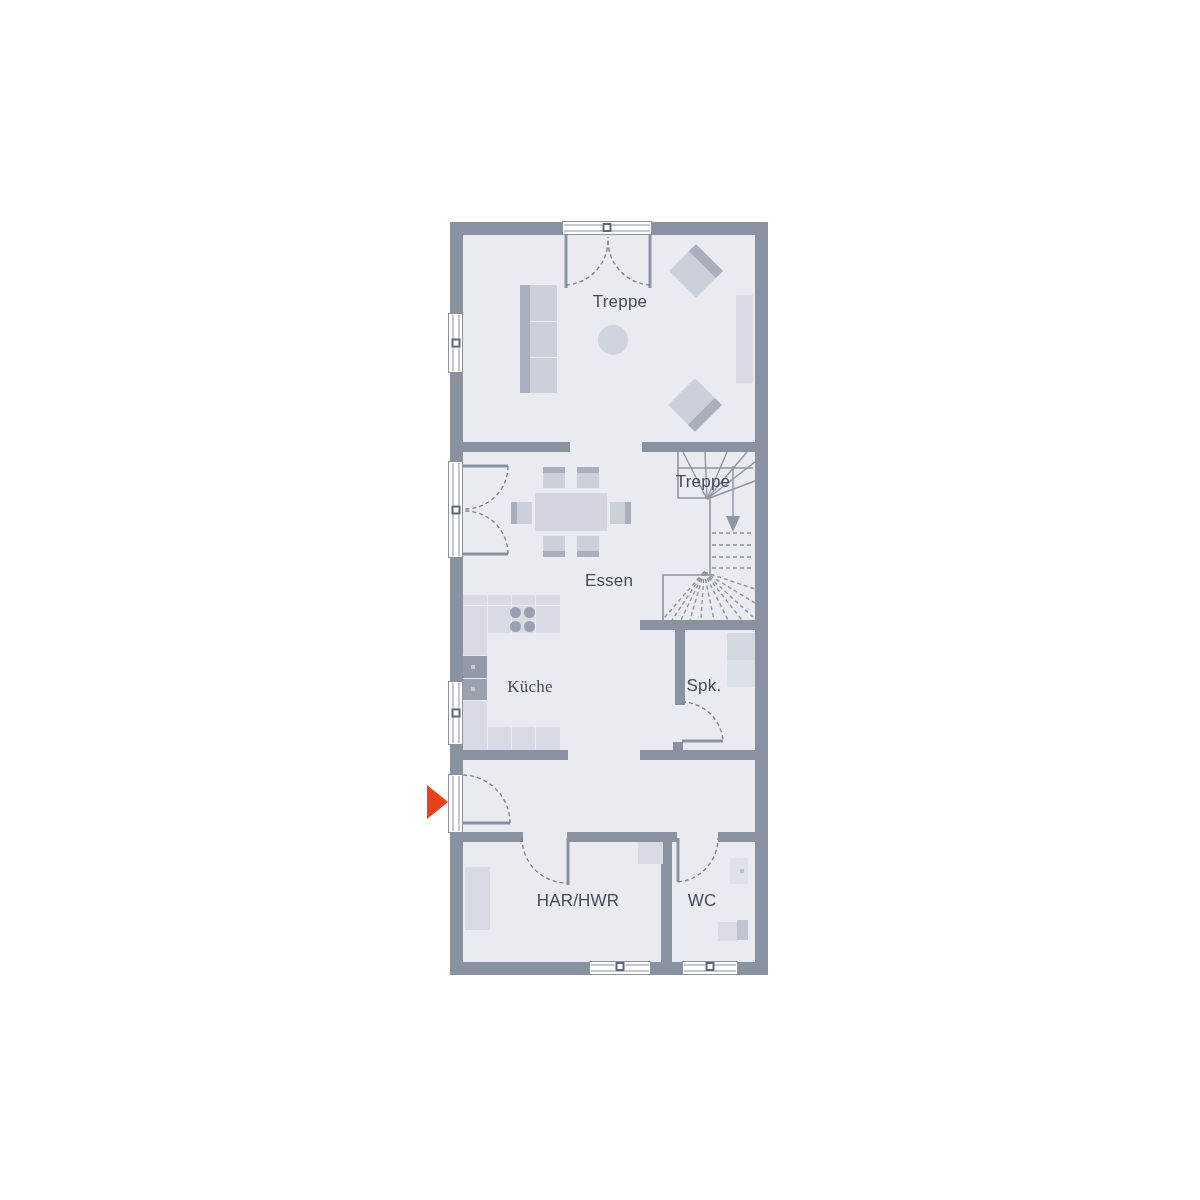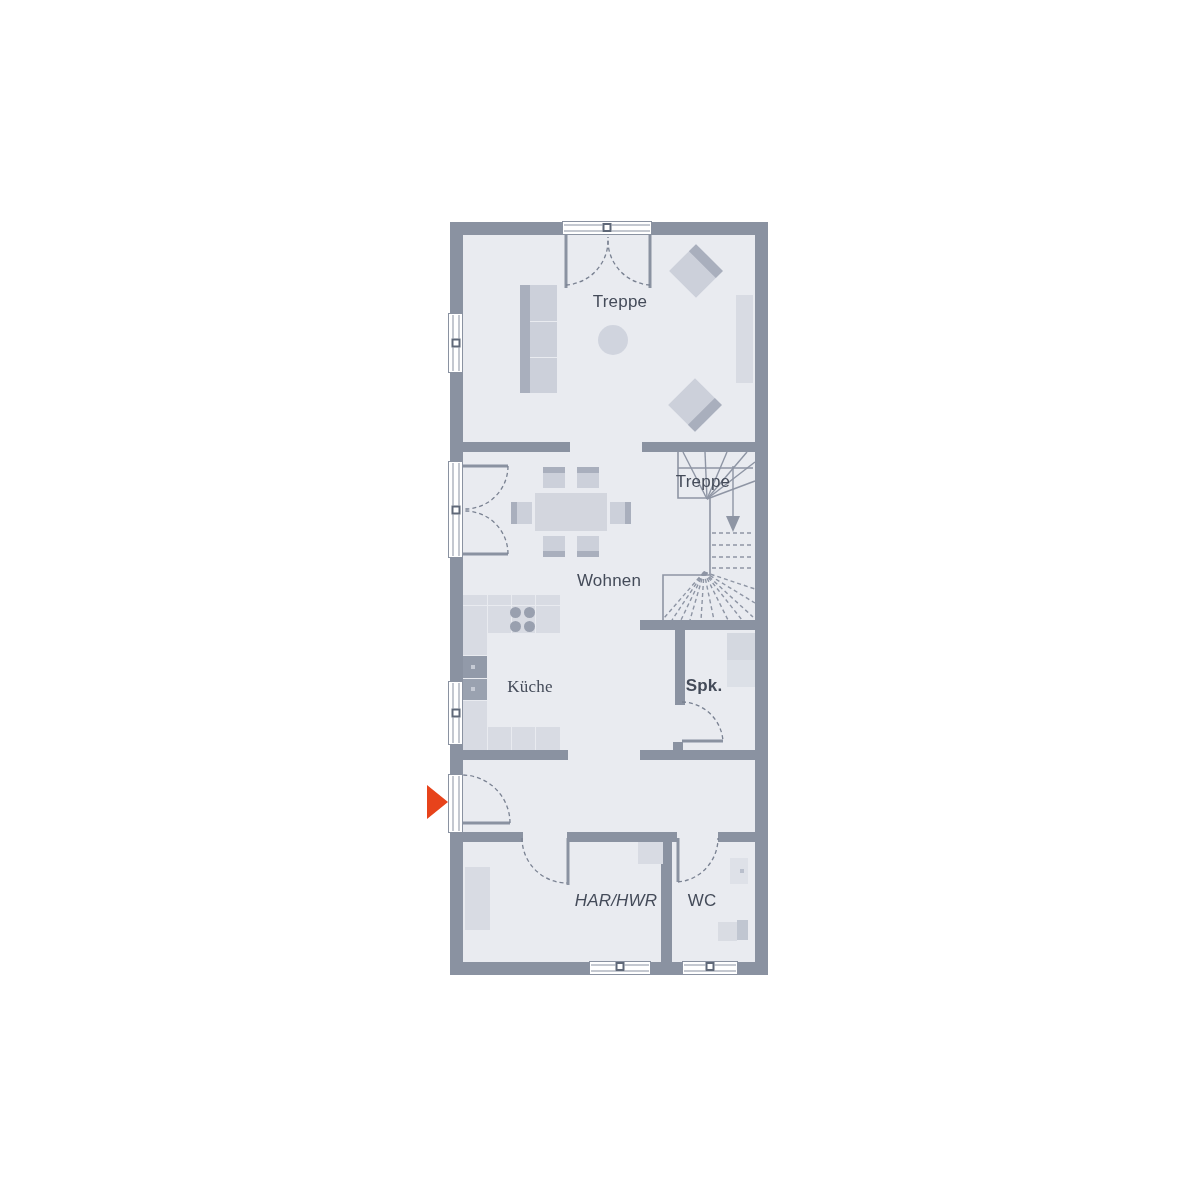--- a/index.html
+++ b/index.html
@@ -211,19 +211,19 @@
   </div>
   <div class="unit" style="left:682px;top:961px;width:56px;height:14px;">
     <div class="mull-h"></div>
       <div class="handle" style="left:50%;top:0;transform:translateX(-50%);"></div>
   </div>
 
   <div class="entry-arrow" style="left:427px;top:785px;"></div>
 
   <span class="room-label" style="left:620px;top:302px;">Treppe</span>
   <span class="room-label" style="left:703px;top:482px;">Treppe</span>
-  <span class="room-label" style="left:609px;top:581px;">Wohnen</span>
+  <span class="room-label" style="left:609px;top:581px;">Essen</span>
   <span class="room-label" style="left:530px;top:687px;font-family:Liberation Serif, serif;">Küche</span>
-  <span class="room-label" style="left:704px;top:686px;font-weight:bold;">Spk.</span>
-  <span class="room-label" style="left:616px;top:901px;font-style:italic;">HAR/HWR</span>
+  <span class="room-label" style="left:704px;top:686px;">Spk.</span>
+  <span class="room-label" style="left:578px;top:901px;">HAR/HWR</span>
   <span class="room-label" style="left:702px;top:901px;">WC</span>
 
 </div>
 
 </body></html>

